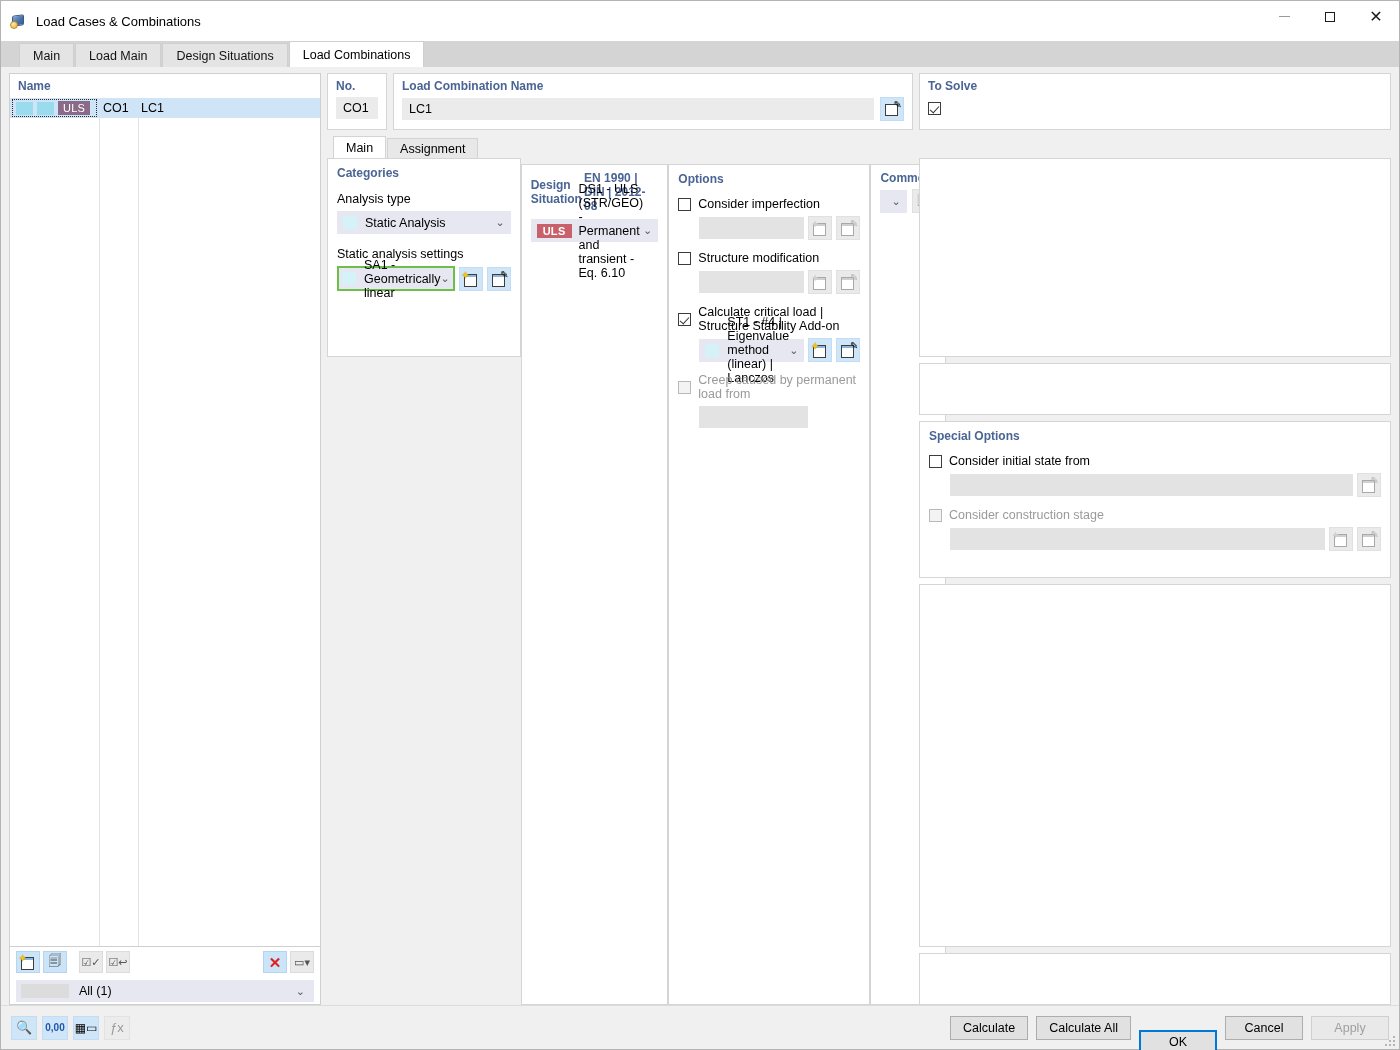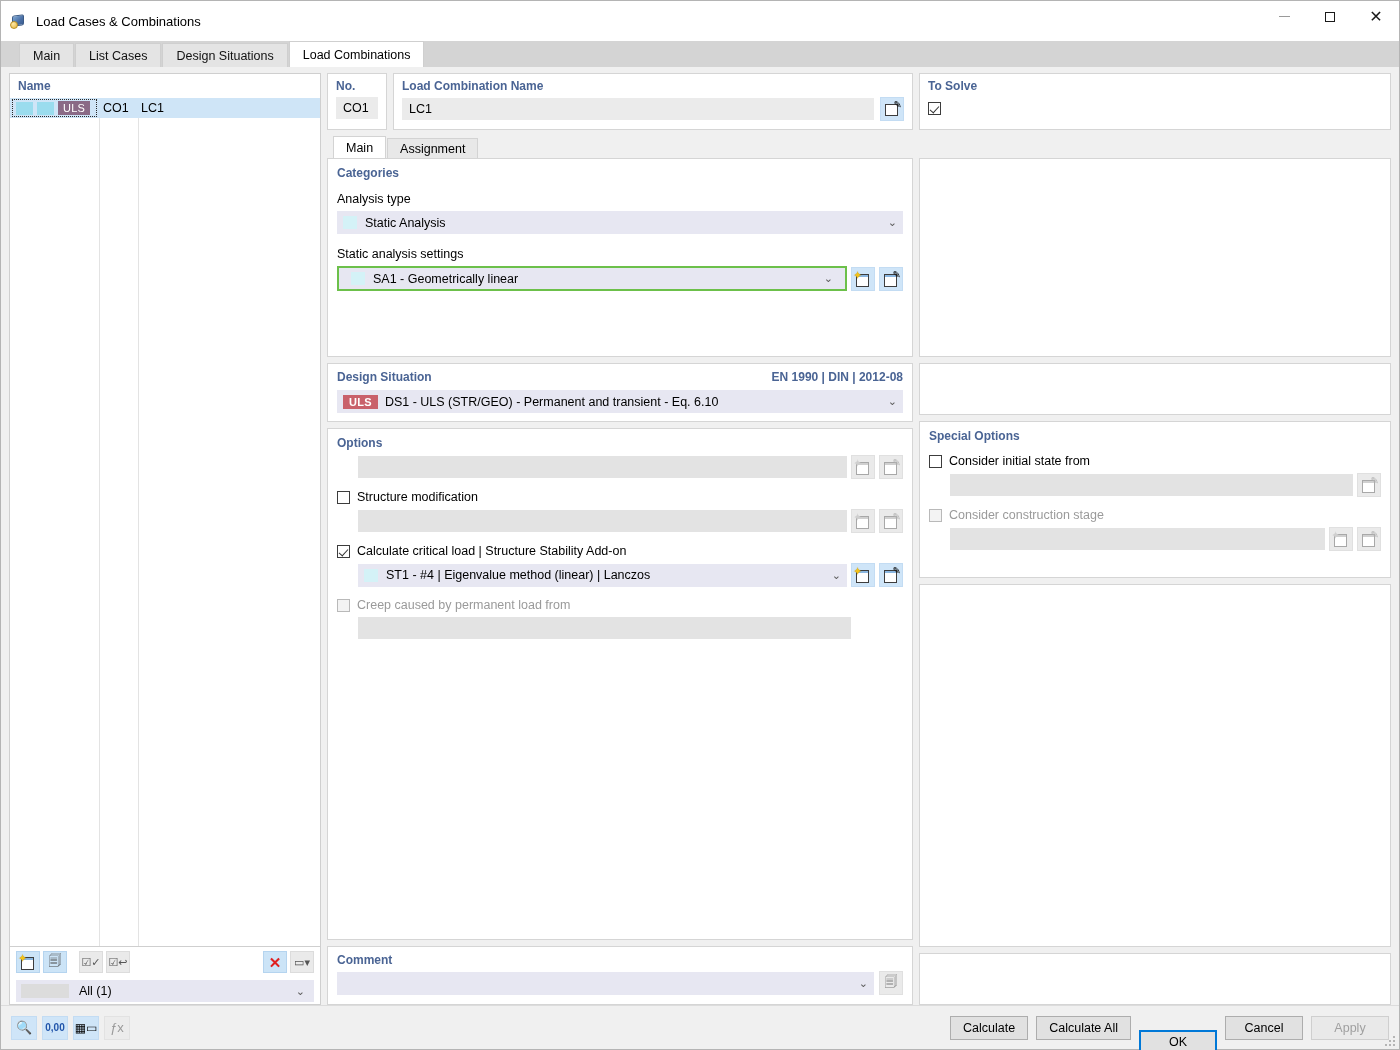--- a/index.html
+++ b/index.html
@@ -183,35 +183,35 @@
     flex:0 0 auto;
   }
   .itab {
     height:20px; padding:0 12px; display:flex; align-items:center;
     font-size:12.5px; background:#e8e8e8; border:1px solid #d3d3d3; border-bottom:none;
     margin-right:1px;
   }
   .itab.active { background:#ffffff; height:22px; border-color:#d3d3d3; }
 
   .panes { flex:1 1 auto; display:flex; gap:6px; min-height:0; }
-  .pane-left { flex:1 1 auto; display:flex; flex-direction:column; min-width:0; }
+  .pane-left { flex:1 1 auto; display:flex; flex-direction:row; min-width:0; }
   .pane-right { width:472px; flex:0 0 472px; display:flex; flex-direction:column; }
 
   .white-card { background:#fff; border:1px solid #d5d5d5; }
   .section-title { font-size:12px; font-weight:bold; color:#4a6494; }
 
   .cat-card { padding:7px 9px 9px 9px; height:199px; }
   .lbl { font-size:12.5px; color:#000; }
   .select {
     height:23px; background:#e7e7f2; border:1px solid #e7e7f2;
     display:flex; align-items:center; padding:0 5px; font-size:12.5px;
   }
   .select .sq { width:14px; height:13px; background:#d4f2f7; margin-right:8px; flex:0 0 14px; }
   .select .caret { margin-left:auto; color:#5a5a5a; font-size:11px; }
-  .select.highlight { border:2px solid #6cc04a; padding:0 12px; height:25px; }
+  .select.highlight { border:2px solid #6cc04a; padding:0 3px; height:25px; }
 
   .sq-btn {
     width:24px; height:24px; background:#cfe5f8; border:1px solid #c3dcf3;
     display:flex; align-items:center; justify-content:center; flex:0 0 24px;
   }
   .sq-btn.dis { background:#eaeaea; border-color:#e0e0e0; }
 
   .ds-card { margin-top:6px; padding:6px 9px 8px 9px; }
   .ds-head { display:flex; align-items:center; justify-content:space-between; }
   .ds-code { font-size:12px; font-weight:bold; color:#4a6494; }
@@ -299,21 +299,21 @@
           <span class="max-sq"></span>
         </div>
       <div class="win-btn">
           <span class="cls">✕</span>
         </div>
     </div>
   </div>
 
   <div class="tabstrip">
     <div class="tab">Main</div>
-    <div class="tab">List Cases</div>
+    <div class="tab">Load Main</div>
     <div class="tab">Design Situations</div>
     <div class="tab active">Load Combinations</div>
   </div>
 
   <div class="content">
 
     <div class="left-panel">
       <div class="left-list-wrap">
         <div class="left-list-header">Name</div>
         <div class="grid">
@@ -445,20 +445,24 @@
             <div class="select" style="margin-top:6px;">
               <span class="ds-badge">ULS</span>
               <span>DS1 - ULS (STR/GEO) - Permanent and transient - Eq. 6.10</span>
               <span class="caret">⌄</span>
             </div>
           </div>
 
           <div class="white-card opt-card">
             <div class="section-title">Options</div>
 
+            <div class="opt-row">
+              <span class="checkbox"></span>
+              <span class="lbl">Consider imperfection</span>
+            </div>
             <div class="opt-fieldrow">
               <div class="textfield empty"></div>
               <div class="sq-btn dis">
                 <span class="ico gray">
                   <span class="fold"></span>
                     <span class="fold-top"></span>
                     <span class="star">✦</span>
                 </span>
               </div>
               <div class="sq-btn dis">

